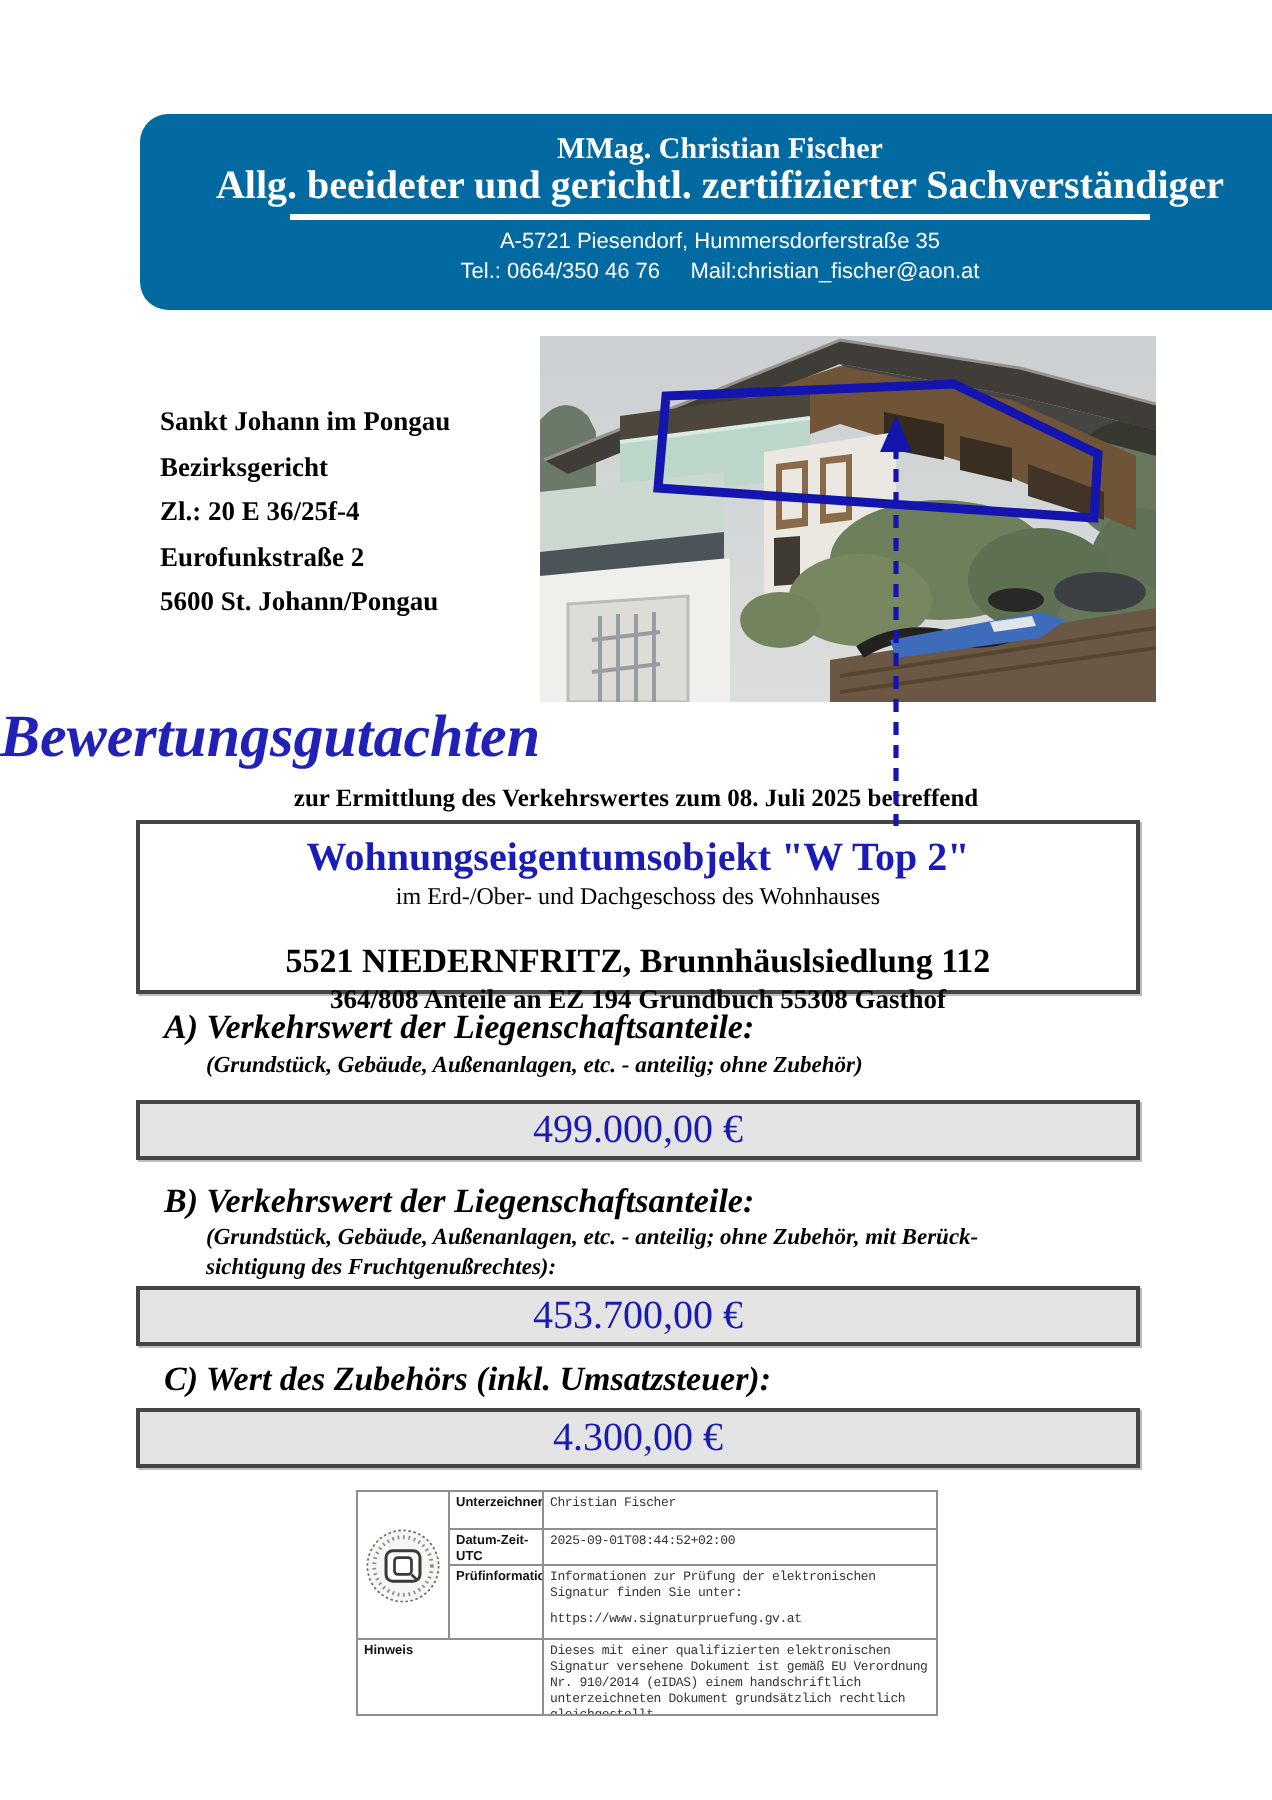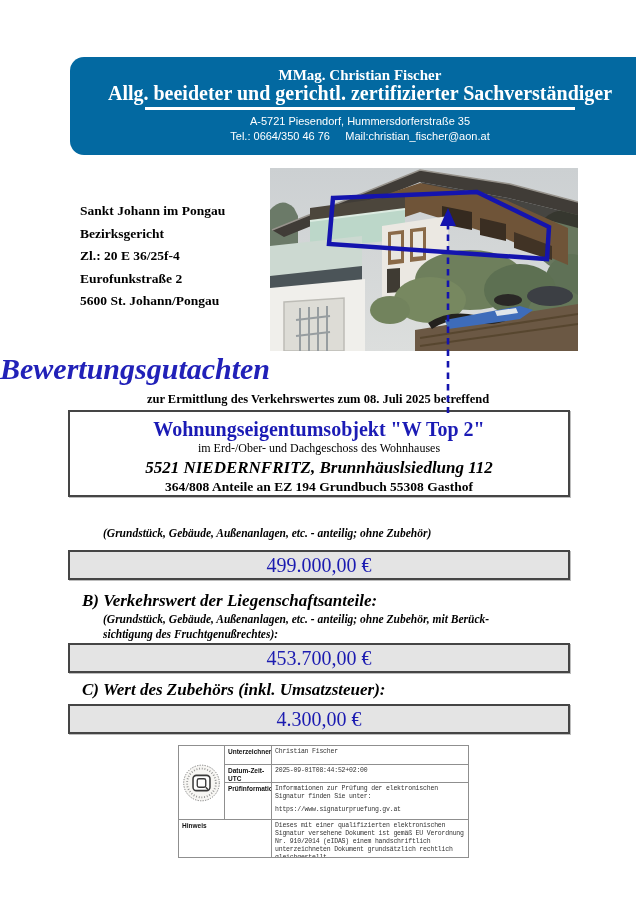--- a/index.html
+++ b/index.html
@@ -36,21 +36,21 @@
     font-weight:bold;font-size:12.5px;
   }
   
   .object-box{
     position:absolute;left:68px;top:410px;width:498px;height:83px;
     border:2px solid #454545;background:#fff;text-align:center;
     box-shadow:1px 1px 0 #bdbdbd;
   }
   .ob-l1{margin-top:5px;color:#1b1bb5;font-weight:bold;font-size:20px;line-height:24px;}
   .ob-l2{font-size:12px;line-height:15px;}
-  .ob-l3{font-weight:bold;font-style:italic;font-size:17px;line-height:21px;margin-top:1px;}
+  .ob-l3{font-weight:bold;font-size:17px;line-height:21px;margin-top:14px;}
   .ob-l4{font-weight:bold;font-size:13.5px;line-height:18px;}
   
   .sec-label{position:absolute;left:82px;font-weight:bold;font-style:italic;font-size:17px;}
   .sec-note{position:absolute;left:103px;font-weight:bold;font-style:italic;font-size:11.5px;}
   .value-box{
     position:absolute;left:68px;width:498px;height:26px;
     background:#e4e4e4;border:2px solid #454545;text-align:center;
     box-shadow:1px 1px 0 #bdbdbd;
   }
   .value-box .val{color:#1b1bb0;font-weight:normal;font-size:20px;line-height:26px;}
@@ -187,20 +187,21 @@
   <div class="doc-title">Bewertungsgutachten</div>
   <div class="doc-subtitle">zur Ermittlung des Verkehrswertes zum 08. Juli 2025 betreffend</div>
 
   <div class="object-box">
     <div class="ob-l1">Wohnungseigentumsobjekt "W Top 2"</div>
     <div class="ob-l2">im Erd-/Ober- und Dachgeschoss des Wohnhauses</div>
     <div class="ob-l3">5521 NIEDERNFRITZ, Brunnhäuslsiedlung 112</div>
     <div class="ob-l4">364/808 Anteile an EZ 194 Grundbuch 55308 Gasthof</div>
   </div>
 
+  <div class="sec-label la">A) Verkehrswert der Liegenschaftsanteile:</div>
   <div class="sec-note na">(Grundstück, Gebäude, Außenanlagen, etc. - anteilig; ohne Zubehör)</div>
   <div class="value-box ba">
     <div class="val">499.000,00 €</div>
   </div>
 
   <div class="sec-label lb">B) Verkehrswert der Liegenschaftsanteile:</div>
   <div class="sec-note nb1">(Grundstück, Gebäude, Außenanlagen, etc. - anteilig; ohne Zubehör, mit Berück-</div>
   <div class="sec-note nb2">sichtigung des Fruchtgenußrechtes):</div>
   <div class="value-box bb">
     <div class="val">453.700,00 €</div>

